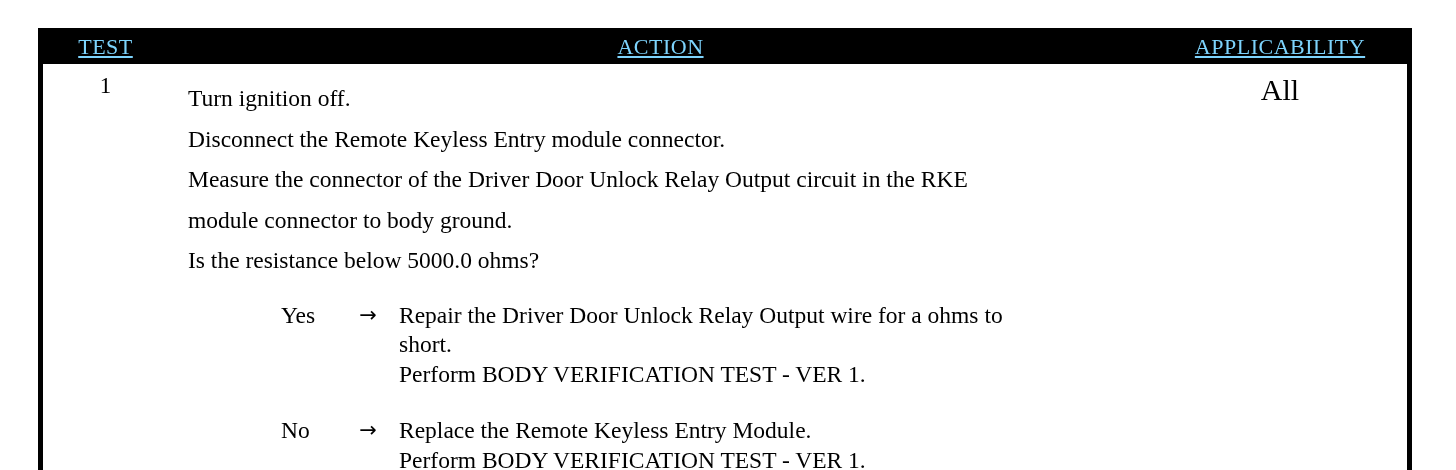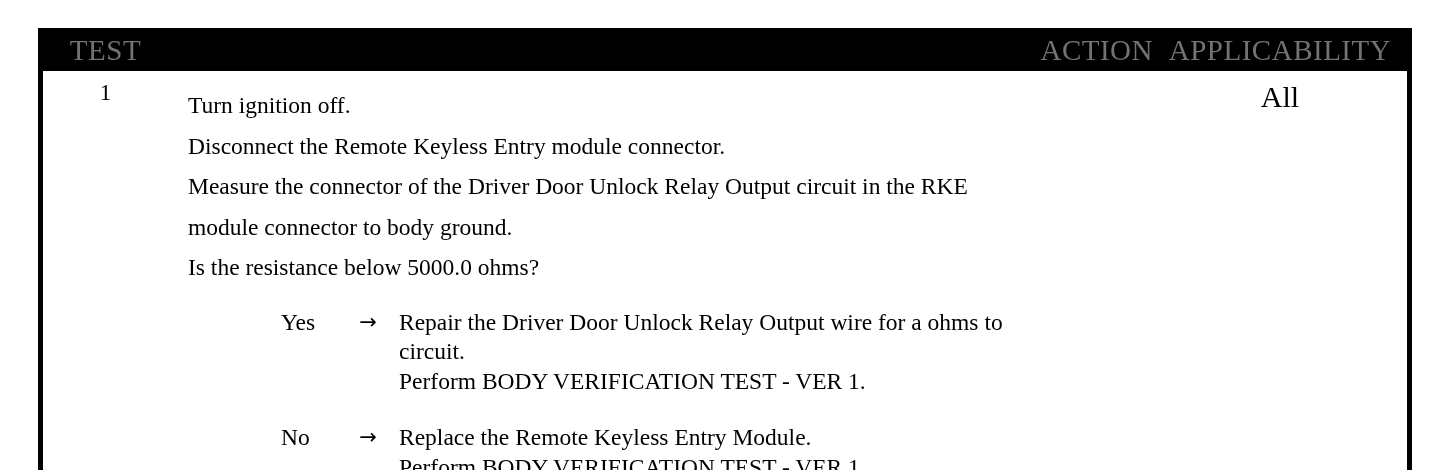--- a/index.html
+++ b/index.html
@@ -30,31 +30,32 @@
     box-sizing: border-box;
   }
   table.grid {
     border-collapse: collapse;
     width: 100%;
     table-layout: fixed;
   }
   
   tr.header-row th {
     background: #000000;
-    color: #737373;
+    color: #7dd3fc;
     font-weight: normal;
-    font-size: 29px;
+    font-size: 22px;
     letter-spacing: 0.5px;
     padding: 3px 0 6px 0;
     line-height: 1.0;
     vertical-align: middle;
     border: none;
+    text-decoration: underline;
   }
   th.col-test { width: 125px; text-align: center; }
-  th.col-action { width: 985px; text-align: right; }
+  th.col-action { width: 985px; text-align: center; }
   th.col-applicability { width: 254px; text-align: center; }
 
   tr.body-row td {
     vertical-align: top;
     border: none;
     background: #ffffff;
   }
   td.cell-test {
     width: 125px;
     text-align: center;
@@ -136,21 +137,21 @@
               <p>module connector to body ground.</p>
               <p>Is the resistance below 5000.0 ohms?</p>
             </div>
 
             <div class="branch-block">
               <div class="branch-row">
                 <div class="branch-label">Yes</div>
                 <div class="branch-arrow">→</div>
                 <div class="branch-text">
                   <p>Repair the Driver Door Unlock Relay Output wire for a ohms to</p>
-                  <p>circuit.</p>
+                  <p>short.</p>
                   <p>Perform BODY VERIFICATION TEST - VER 1.</p>
                 </div>
               </div>
             </div>
 
             <div class="branch-block second">
               <div class="branch-row">
                 <div class="branch-label">No</div>
                 <div class="branch-arrow">→</div>
                 <div class="branch-text">

